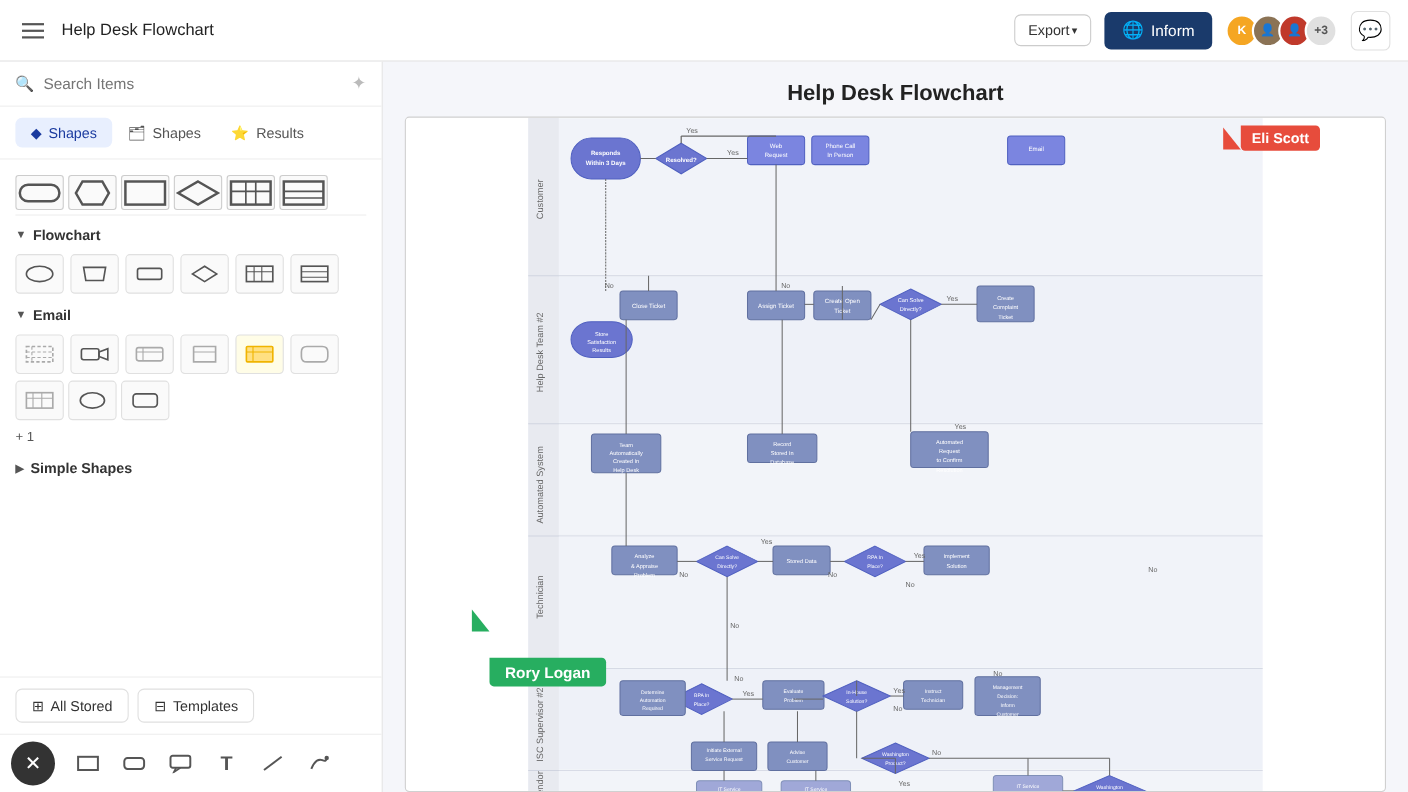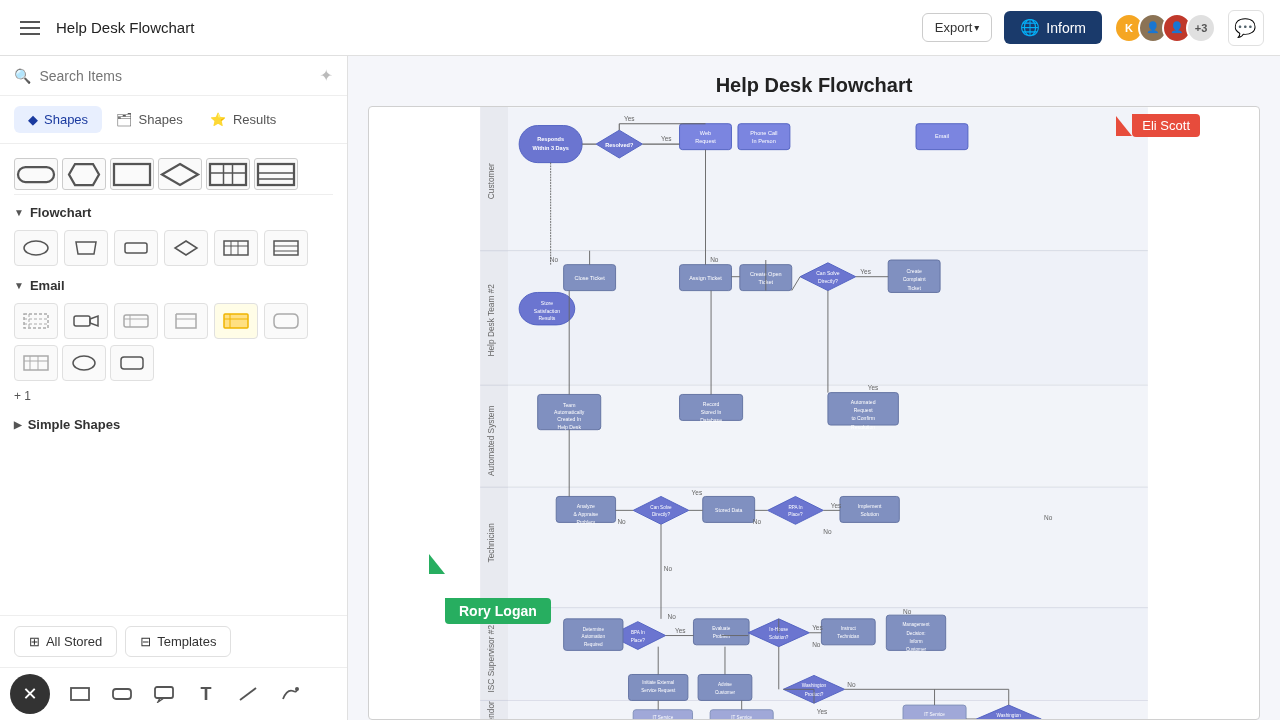--- a/index.html
+++ b/index.html
@@ -148,21 +148,21 @@
       position: absolute; top: 58px; right: 80px; z-index: 100;
       display: flex; align-items: flex-start;
     }
     .cursor-arrow {
       width: 0; height: 0;
       border-right: 16px solid transparent;
       border-bottom: 20px solid #e74c3c;
       margin-top: 2px;
     }
     .cursor-name {
-      background: #e74c3c; color: #fff; font-size: 13px; font-weight: 400;
+      background: #e74c3c; color: #fff; font-size: 13px; font-weight: 700;
       padding: 4px 10px; border-radius: 0 4px 4px 4px;
     }
 
     
     .cursor-label-2 {
       position: absolute; bottom: 95px; left: 60px; z-index: 100;
       display: flex; align-items: flex-start;
     }
     .cursor-arrow-2 {
       width: 0; height: 0;

